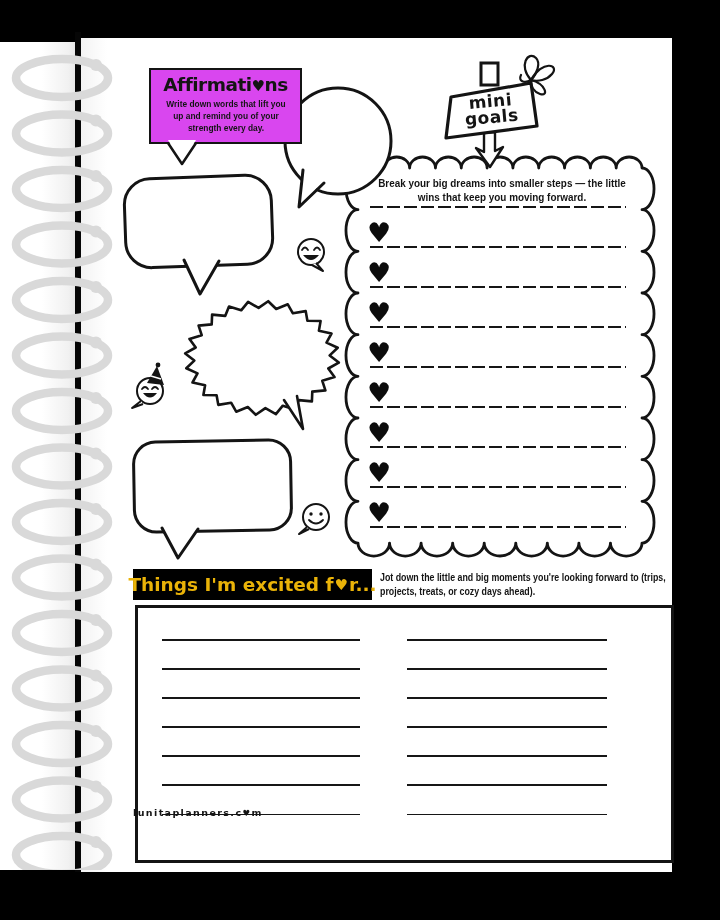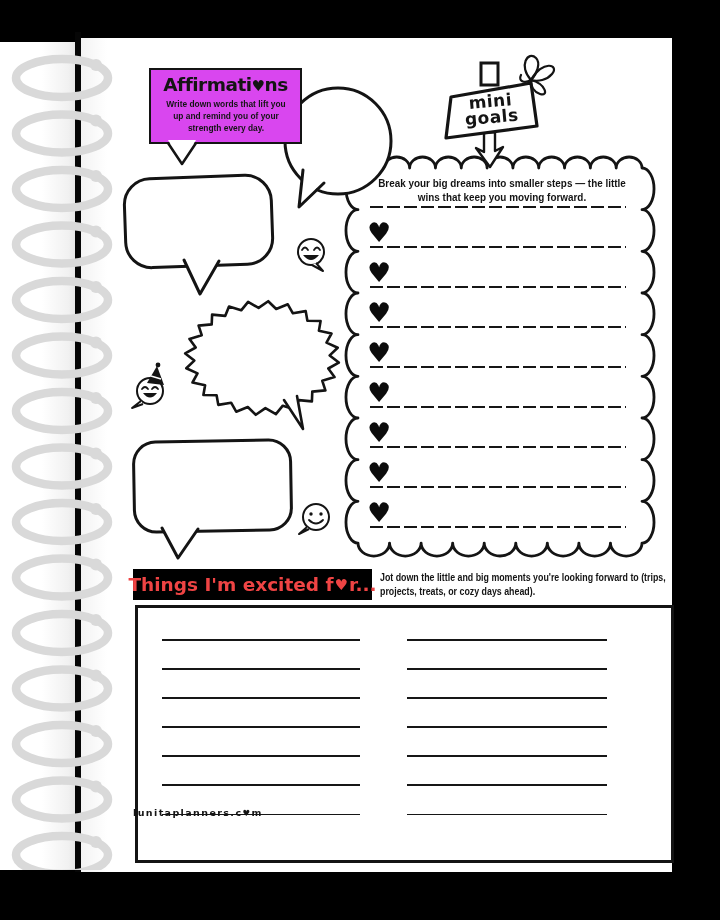--- a/index.html
+++ b/index.html
@@ -35,21 +35,21 @@
     text-align:center;line-height:1.3;transform:scaleX(.9);transform-origin:center top;
     font-family:"Liberation Sans",sans-serif;}
   #goal-rows{left:366px;top:195px;width:264px;}
   .goal-row{position:relative;height:40px;}
   .goal-row-first{height:13px;}
   .goal-heart{position:absolute;left:1px;bottom:2px;font-size:27px;line-height:1;color:#0c0c0c;}
   .goal-line{position:absolute;left:4px;right:4px;bottom:0;height:2px;
     background:repeating-linear-gradient(90deg,#161616 0 13px,transparent 13px 17px);}
 
   
-  #excited-banner{left:133px;top:569px;width:239px;height:31px;background:#000;color:#ef4444;
+  #excited-banner{left:133px;top:569px;width:239px;height:31px;background:#000;color:#eab308;
     display:flex;align-items:center;justify-content:center;font-size:18.5px;font-weight:bold;
     white-space:nowrap;}
   #excited-banner .ttl-heart{font-size:15px;margin:0 1px;}
   #excited-desc{left:380px;top:571px;width:340px;font-size:10.4px;font-weight:bold;line-height:1.35;
     transform:scaleX(.85);transform-origin:left top;font-family:"Liberation Sans",sans-serif;}
   #excited-box{left:135px;top:605px;width:509px;height:221px;border:3px solid #141414;background:#fff;
     display:flex;padding:31px 0 0 24px;box-sizing:content-box;}
   .excited-col{display:flex;flex-direction:column;}
   .excited-col.col-a{width:198px;margin-right:47px;}
   .excited-col.col-b{width:200px;}

